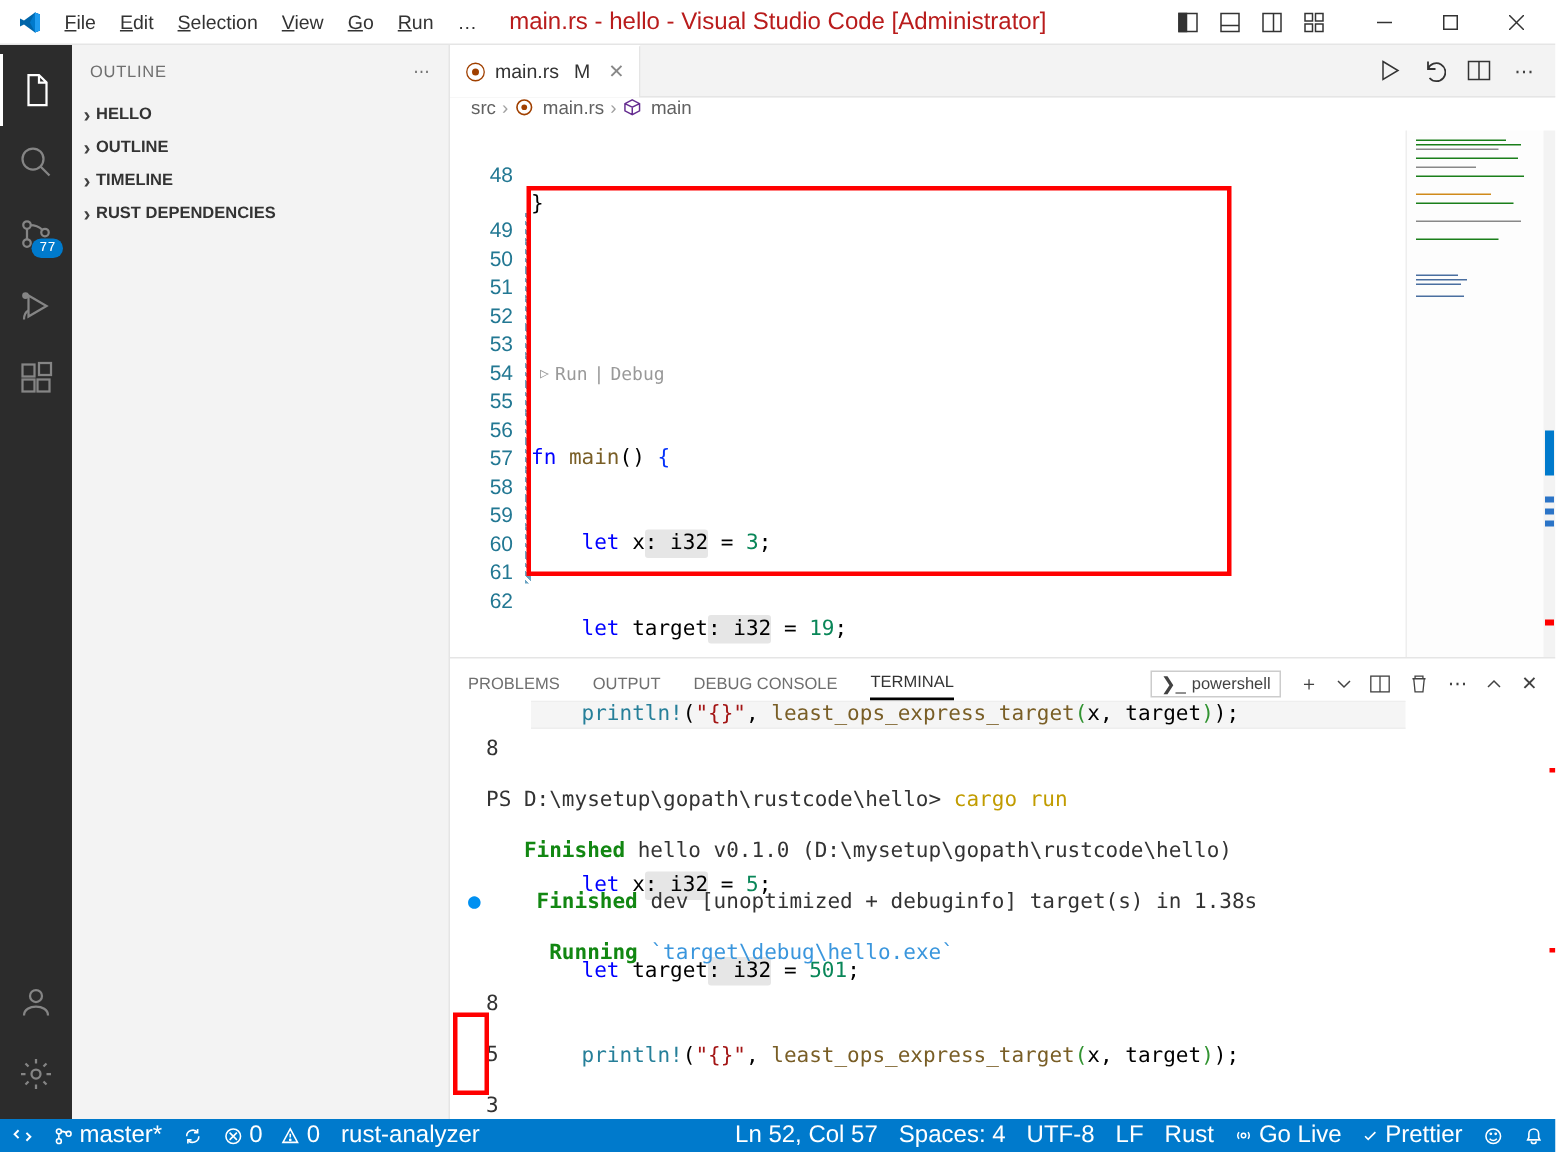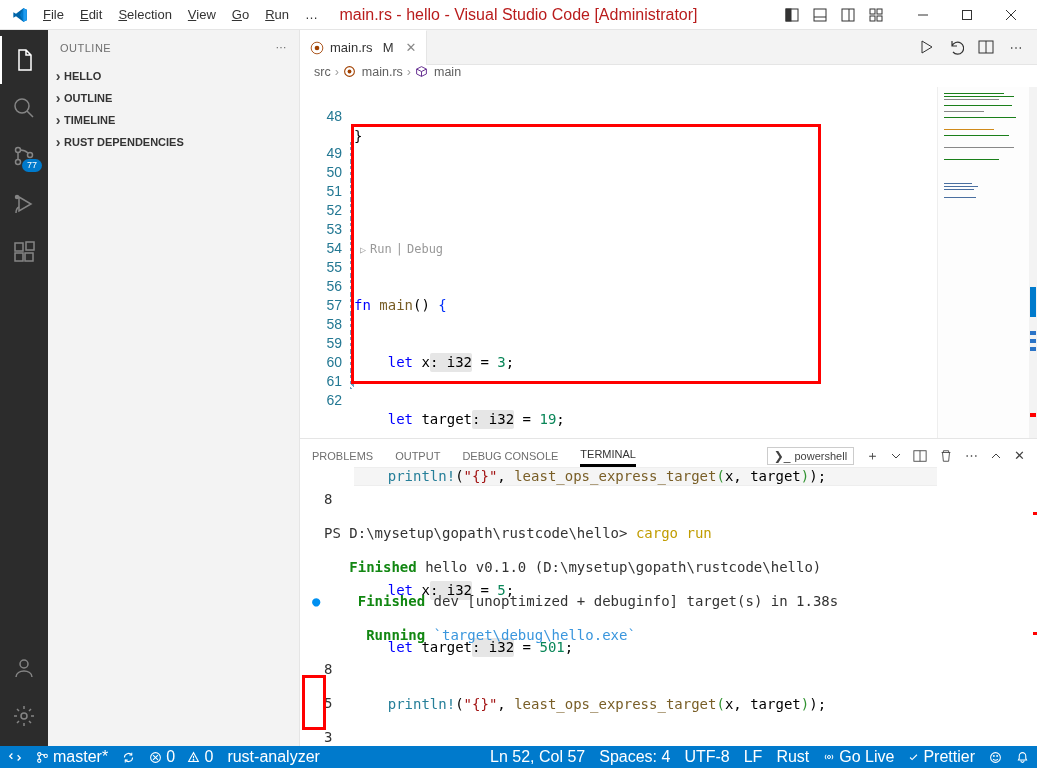--- a/index.html
+++ b/index.html
@@ -10,21 +10,21 @@
 .menu-item { padding: 2px 7px; cursor: pointer; }
 .menu-item .mn { text-decoration: underline; text-underline-offset: 1px; }
 .menu-ellipsis { padding: 2px 7px; cursor: pointer; }
 .title-text { position: absolute; left: 50%; transform: translateX(-50%); color: #b91c1c; font-size: 16px; }
 .window-controls { margin-left: auto; display: flex; align-items: center; gap: 6px; }
 .wc-icon { width: 22px; height: 22px; display: flex; align-items: center; justify-content: center; cursor: pointer; }
 .wc-right { display: flex; margin-left: 8px; }
 .wc-right .wc-icon { width: 44px; height: 28px; }
 
 .main { flex: 1; display: flex; min-height: 0; }
-.activitybar { width: 48px; background: #2c2c2c; display: flex; flex-direction: column; align-items: center; padding-top: 6px; position: relative; }
+.activitybar { width: 48px; background: #2c2c2c; display: flex; flex-direction: column; align-items: center; padding-top: 6px; position: relative; font-family: Liberation Mono, monospace; }
 .activity-item { width: 48px; height: 48px; display: flex; align-items: center; justify-content: center; cursor: pointer; position: relative; }
 .activity-item.active { border-left: 2px solid #fff; }
 .activity-item svg { stroke: #858585; fill: none; }
 .activity-item.active svg { stroke: #fff; }
 .badge { position: absolute; bottom: 8px; right: 6px; background: #007acc; color: #fff; font-size: 9px; border-radius: 8px; padding: 1px 5px; line-height: 11px; }
 .activity-bottom { margin-top: auto; margin-bottom: 6px; }
 
 .sidebar { width: 252px; background: #f3f3f3; border-right: 1px solid #e5e5e5; display: flex; flex-direction: column; }
 .sidebar-header { height: 35px; display: flex; align-items: center; padding: 0 12px; font-size: 11px; color: #6f6f6f; letter-spacing: 0.5px; }
 .sidebar-ellipsis { margin-left: auto; cursor: pointer; }
@@ -67,21 +67,21 @@
 .str { color: #a31515; }
 .num { color: #098658; }
 .pn { color: #000; }
 .pn2 { color: #0431fa; }
 .pn3 { color: #319331; }
 .typebg { background: #e6e6e6; border-radius: 2px; }
 
 .panel { height: 308px; border-top: 1px solid #e5e5e5; display: flex; flex-direction: column; }
 .panel-tabs { height: 33px; display: flex; align-items: center; padding: 0 12px; gap: 22px; }
 .panel-tab { font-size: 11px; color: #6f6f6f; cursor: pointer; padding: 4px 0; }
-.panel-tab.active { color: #333; border-bottom: 4px solid #000000; }
+.panel-tab.active { color: #333; border-bottom: 2px solid #000000; }
 .panel-actions { margin-left: auto; display: flex; align-items: center; gap: 12px; color: #424242; font-size: 13px; }
 .panel-actions .pact { cursor: pointer; display:flex; align-items:center; }
 .panel-actions .ps { border: 1px solid #ccc; padding: 0 6px; display: flex; align-items: center; gap: 4px; font-size: 11px; height: 18px; }
 .terminal { flex: 1; font-family: Consolas, monospace; font-size: 14px; line-height: 17px; padding: 2px 12px; white-space: pre; overflow: hidden; position: relative; color: #333; }
 .term-line { height: 17px; display: flex; }
 .term-dot { width: 12px; color: #0090f1; }
 .t-prompt { color: #333; }
 .t-yellow { color: #c19c00; }
 .t-greenb { color: #128712; font-weight: bold; }
 .t-cyan { color: #3a96dd; }

